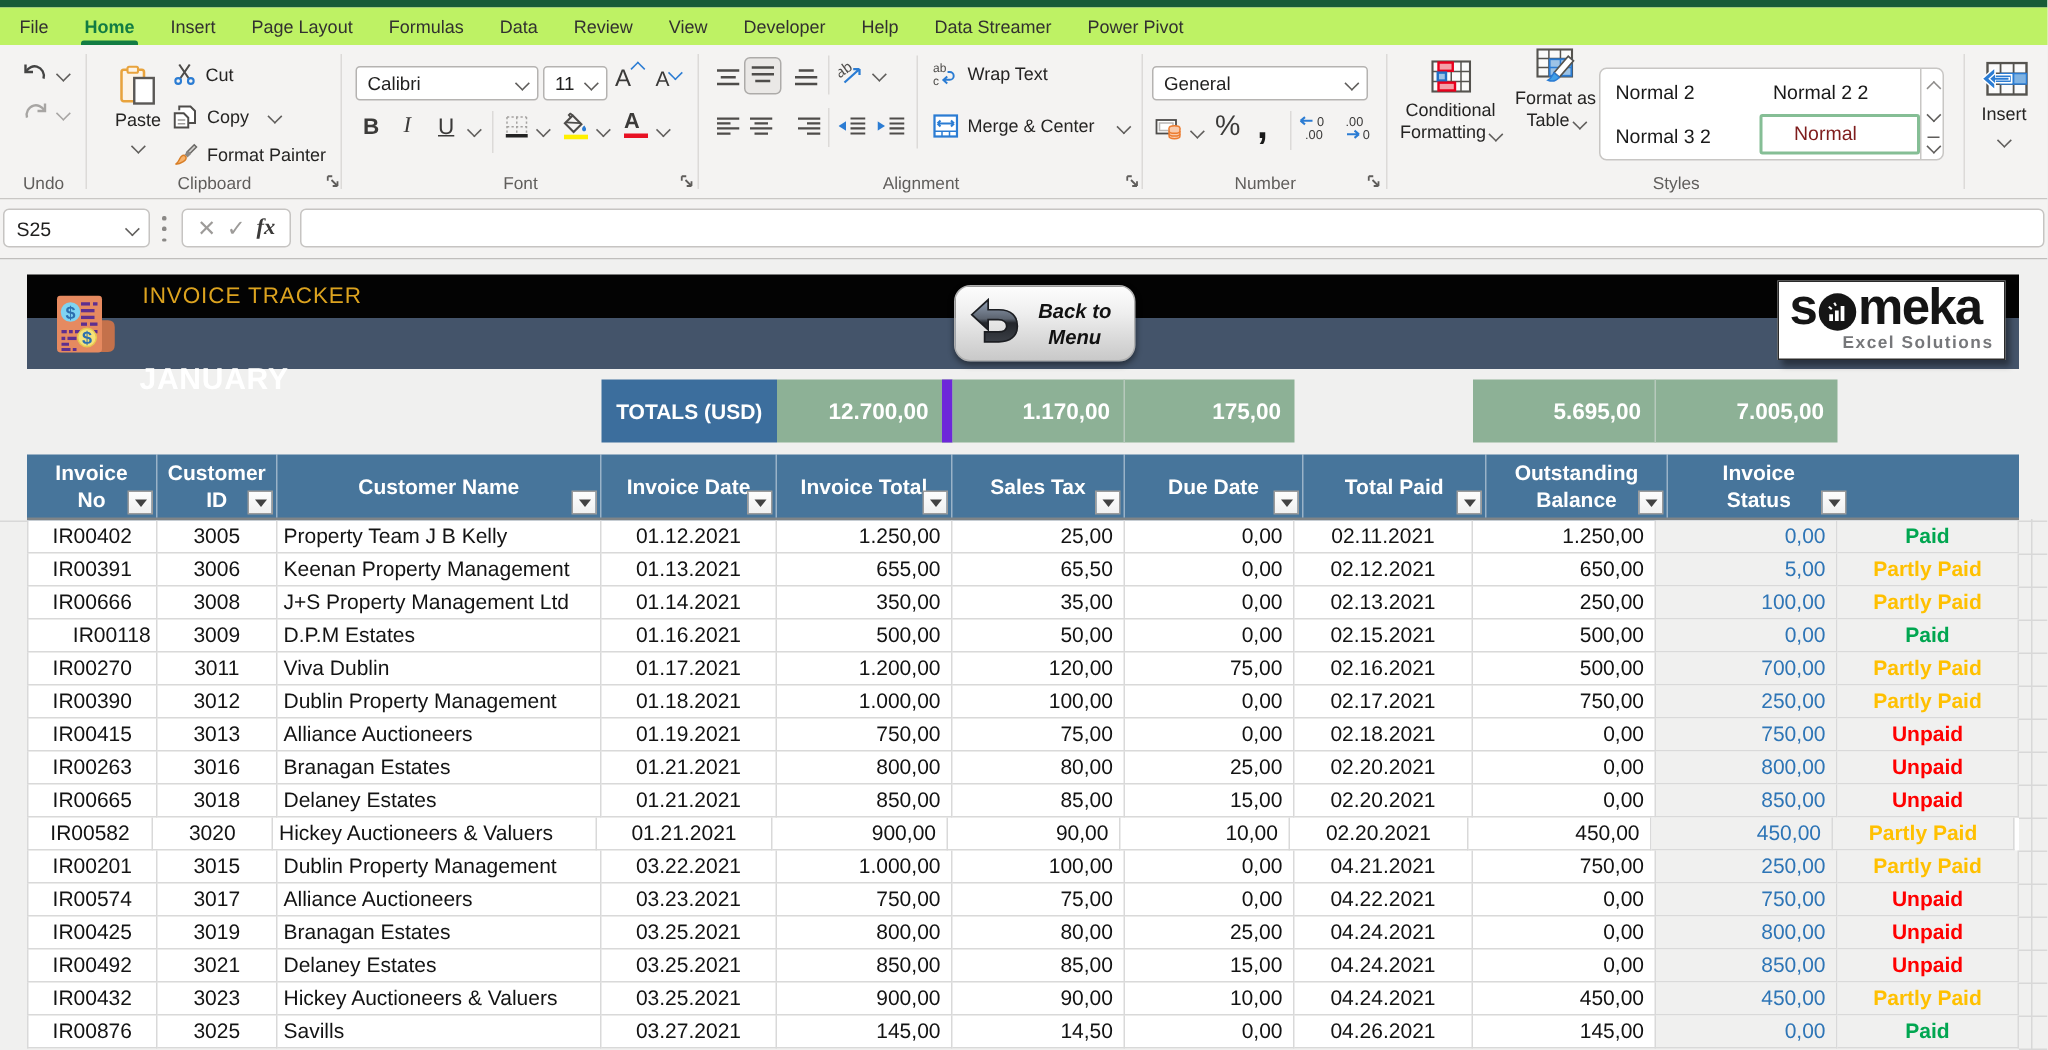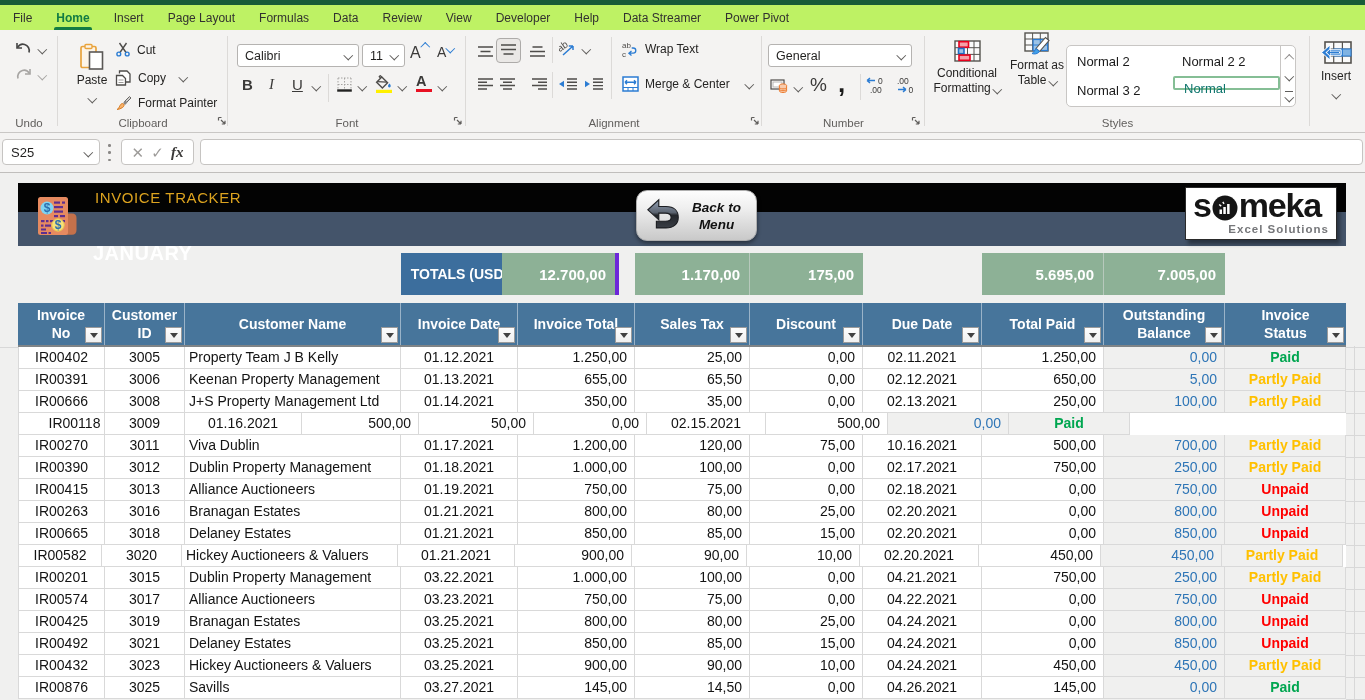--- a/index.html
+++ b/index.html
@@ -373,21 +373,21 @@
         <path d="M9.1 13 H23.6 M16.3 7.5 V18.5" stroke="#2B7CD3" stroke-width="1"></path>
         <path d="M12 16.5 L21.5 5.5 L25 8.5 L15.5 19.5 Z" fill="#fff" stroke="#55534F" stroke-width="1.1"></path>
         <path d="M12 16.5 L15.5 19.5 C13.5 22 10.5 22.5 8 21.5 C10 20.5 10.8 18.5 12 16.5 Z" fill="#41A0E8" stroke="#2B7CD3" stroke-width="1"></path>
       </svg>
       <div class="rbtn-label" style="line-height:15px;margin-top:2px"><span>Format as</span><br><span>Table</span> <span class="chev"></span></div>
     </div>
     <div class="abs" style="left:141px;top:15px;width:230px;height:62px;background:#fff;border:1px solid #C8C6C4;border-radius:5px;box-sizing:border-box">
       <div class="abs" style="left:10px;top:8px;font-size:13px;color:#1A1A1A;line-height:16px">Normal 2</div>
       <div class="abs" style="left:115px;top:8px;font-size:13px;color:#1A1A1A;line-height:16px">Normal 2 2</div>
       <div class="abs" style="left:10px;top:37px;font-size:13px;color:#1A1A1A;line-height:16px">Normal 3 2</div>
-      <div class="abs" style="left:106px;top:30px;width:107px;height:14px;border:2.5px solid #85BE95;border-radius:2px;background:#fff;font-size:13px;color:#0f766e;line-height:22px;padding-left:9px;box-sizing:border-box">Normal</div>
+      <div class="abs" style="left:106px;top:30px;width:107px;height:27px;border:2.5px solid #85BE95;border-radius:2px;background:#fff;font-size:13px;color:#7f1d1d;line-height:22px;padding-left:21px;box-sizing:border-box">Normal</div>
       <div class="abs" style="left:213px;top:0;width:16px;height:60px;border-left:1px solid #C8C6C4;display:flex;flex-direction:column;align-items:center;justify-content:space-around">
         <span class="chev up" style="margin-top:4px;border-color:#8E8C8A"></span>
         <span class="chev"></span>
         <span style="display:flex;flex-direction:column;align-items:center">
             <i style="width:8px;height:1.4px;background:#5F5D5B;display:block;margin-bottom:1.5px"></i>
             <span class="chev"></span>
           </span>
       </div>
     </div>
     <div class="rglabel">Styles</div>
@@ -489,21 +489,21 @@
         </g>
         <path d="M7.2 9.5 l2 1.6" stroke="#fff" stroke-width="1.4"></path>
         <path d="M10.8 6.8 l1.2 2" stroke="#fff" stroke-width="1.4"></path>
       </svg>
       <span>meka</span>
     </div>
     <div class="tagline">Excel Solutions</div>
   </div>
 
   <div class="tot label" style="left:401px;width:117px">TOTALS (USD)</div>
-  <div class="tot val" style="left:502px;width:117px;border-right:4px solid #6d28d9">12.700,00</div>
+  <div class="tot val" style="left:518px;width:117px;border-right:7px solid #6d28d9">12.700,00</div>
   <div class="tot val" style="left:635px;width:115px;border-right:1px solid #B7C9BC">1.170,00</div>
   <div class="tot val" style="left:750px;width:113px">175,00</div>
   <div class="tot val" style="left:982px;width:122px;border-right:1px solid #B7C9BC">5.695,00</div>
   <div class="tot val" style="left:1104px;width:121px">7.005,00</div>
 
   <div id="tbl">
     <div id="thead">
         <div class="th" style="width: 87px;">
           <div>Invoice</div>
           <div>No</div>
@@ -531,26 +531,20 @@
           </div>
         </div>
         <div class="th" style="width: 117px;">
           <div>Invoice Total</div>
           <div class="fbtn">
             <i></i>
           </div>
         </div>
         <div class="th" style="width: 115px;">
           <div>Sales Tax</div>
-          <div class="fbtn">
-            <i></i>
-          </div>
-        </div>
-        <div class="th" style="width: 113px;">
-          <div>Discount</div>
           <div class="fbtn">
             <i></i>
           </div>
         </div>
         <div class="th" style="width: 119px;">
           <div>Due Date</div>
           <div class="fbtn">
             <i></i>
           </div>
         </div>
@@ -611,38 +605,39 @@
           <div class="td r" style="width: 115px;">35,00</div>
           <div class="td r" style="width: 113px;">0,00</div>
           <div class="td c" style="width: 119px;">02.13.2021</div>
           <div class="td r" style="width: 122px;">250,00</div>
           <div class="td r balance" style="width: 121px;">100,00</div>
           <div class="td c status" style="width: 121px; color: rgb(255, 192, 0);">Partly Paid</div>
         </div>
         <div class="trow">
           <div class="td c" style="width: 87px; padding-left: 26px;">IR00118</div>
           <div class="td c" style="width: 80px;">3009</div>
+          <div class="td l" style="width: 216px;">D.P.M Estates</div>
           <div class="td c" style="width: 117px;">01.16.2021</div>
           <div class="td r" style="width: 117px;">500,00</div>
           <div class="td r" style="width: 115px;">50,00</div>
           <div class="td r" style="width: 113px;">0,00</div>
           <div class="td c" style="width: 119px;">02.15.2021</div>
           <div class="td r" style="width: 122px;">500,00</div>
           <div class="td r balance" style="width: 121px;">0,00</div>
           <div class="td c status" style="width: 121px; color: rgb(0, 166, 80);">Paid</div>
         </div>
         <div class="trow">
           <div class="td c" style="width: 87px;">IR00270</div>
           <div class="td c" style="width: 80px;">3011</div>
           <div class="td l" style="width: 216px;">Viva Dublin</div>
           <div class="td c" style="width: 117px;">01.17.2021</div>
           <div class="td r" style="width: 117px;">1.200,00</div>
           <div class="td r" style="width: 115px;">120,00</div>
           <div class="td r" style="width: 113px;">75,00</div>
-          <div class="td c" style="width: 119px;">10.16.2021</div>
+          <div class="td c" style="width: 119px;">02.16.2021</div>
           <div class="td r" style="width: 122px;">500,00</div>
           <div class="td r balance" style="width: 121px;">700,00</div>
           <div class="td c status" style="width: 121px; color: rgb(255, 192, 0);">Partly Paid</div>
         </div>
         <div class="trow">
           <div class="td c" style="width: 87px;">IR00390</div>
           <div class="td c" style="width: 80px;">3012</div>
           <div class="td l" style="width: 216px;">Dublin Property Management</div>
           <div class="td c" style="width: 117px;">01.18.2021</div>
           <div class="td r" style="width: 117px;">1.000,00</div>

